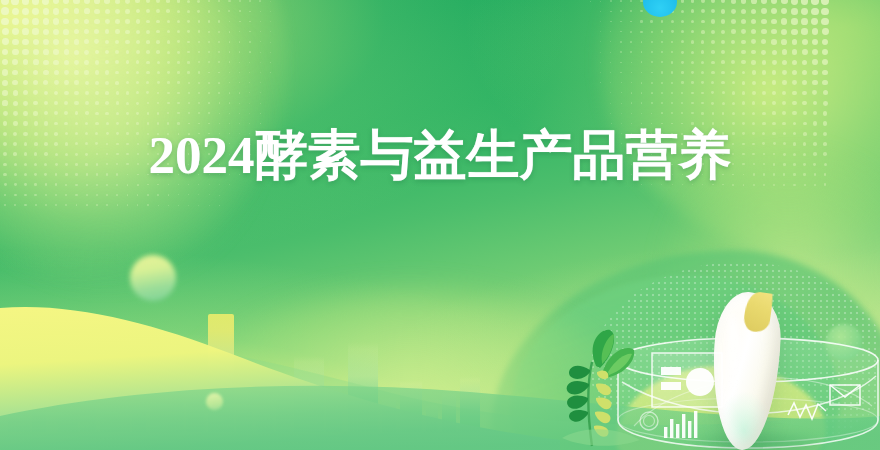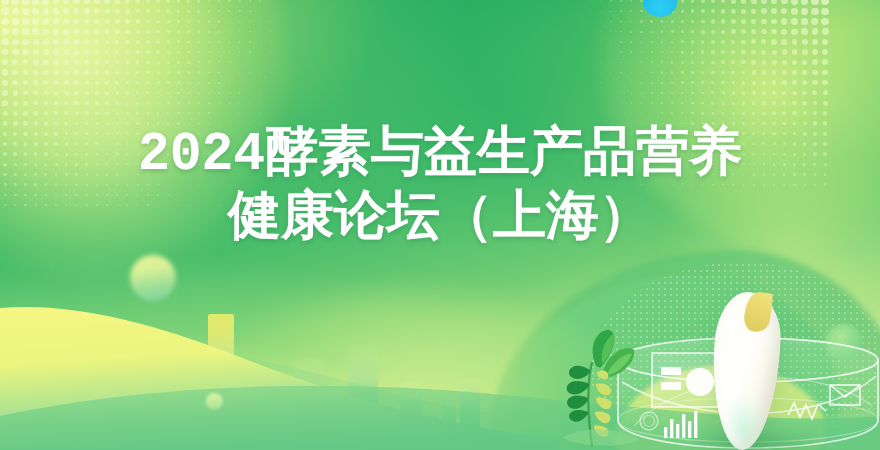--- a/index.html
+++ b/index.html
@@ -1,21 +1,21 @@
 <!DOCTYPE html>
 <html><head>
 <meta charset="utf-8">
 <style>
   html,body{margin:0;padding:0;background:#fff;}
   *{box-sizing:border-box;}
   #banner{
     position:relative;
     width:880px;height:450px;
     overflow:hidden;
-    font-family:Liberation Mono, monospace;
+    font-family:Liberation Serif, serif;
     background:
       radial-gradient(120% 95% at 6% 118%, #f2f79a 0%, #eef68e 14%, rgba(220,243,130,0.85) 30%, rgba(160,226,130,0.35) 48%, rgba(120,210,120,0.0) 66%),
       radial-gradient(70% 60% at 86% 96%, rgba(245,248,150,0.55) 0%, rgba(210,240,140,0.30) 38%, rgba(150,220,130,0.0) 70%),
       radial-gradient(95% 85% at 2% 4%, rgba(250,252,150,0.92) 0%, rgba(232,246,128,0.55) 22%, rgba(170,226,130,0.22) 44%, rgba(120,205,120,0.0) 66%),
       radial-gradient(60% 62% at 96% 6%, rgba(215,240,120,0.55) 0%, rgba(180,228,120,0.28) 40%, rgba(120,205,110,0.0) 72%),
       linear-gradient(168deg,#0ea05a 0%,#18a85e 16%,#2cb263 32%,#4cbe6c 48%,#72cd74 62%,#9bdb84 74%,#c2e795 85%,#ddef9d 94%,#e9f3a0 100%);
     padding-left: 36px;
   }
 
   
@@ -1296,17 +1296,16 @@
     <polyline points="1,2 16,14 31,2" fill="none" stroke="#ffffff" stroke-opacity="0.92" stroke-width="1.5"></polyline>
   </svg>
 
   <svg class="hud" id="hud-ring" width="22" height="22" viewBox="0 0 22 22">
     <circle cx="11" cy="11" r="9" fill="none" stroke="#ffffff" stroke-opacity="0.55" stroke-width="1.4"></circle>
     <circle cx="11" cy="11" r="5.5" fill="none" stroke="#ffffff" stroke-opacity="0.45" stroke-width="1.2"></circle>
   </svg>
 
   <div id="title-wrap">
     <div class="t-line" id="t-line-1">2024酵素与益生产品营养</div>
-    <div class="t-line" id="t-line-2">健康论坛（上海）</div>
   </div>
 
 
 </div>
 
 </body></html>

